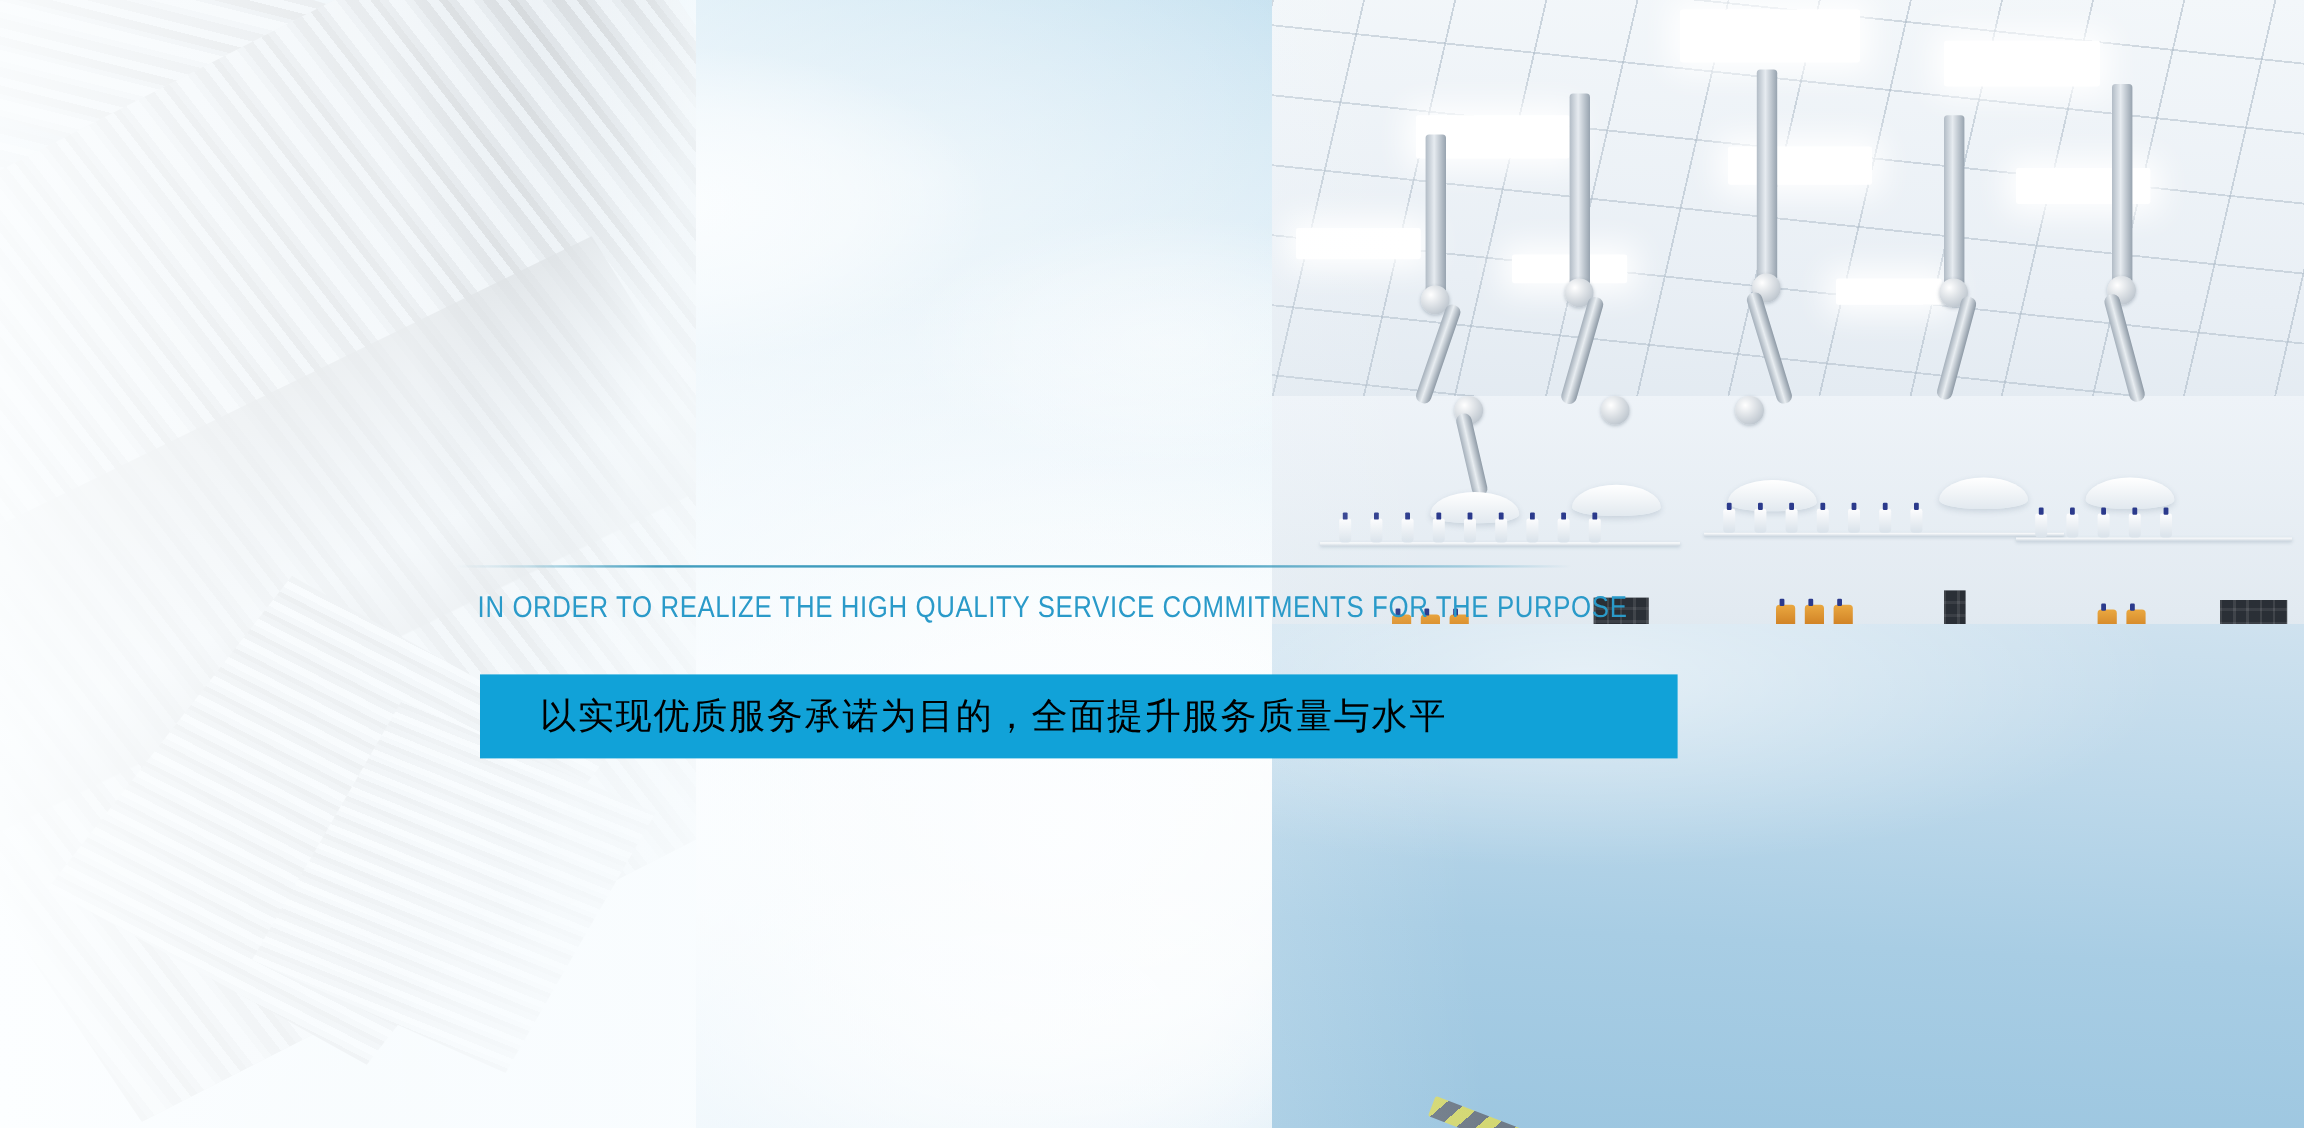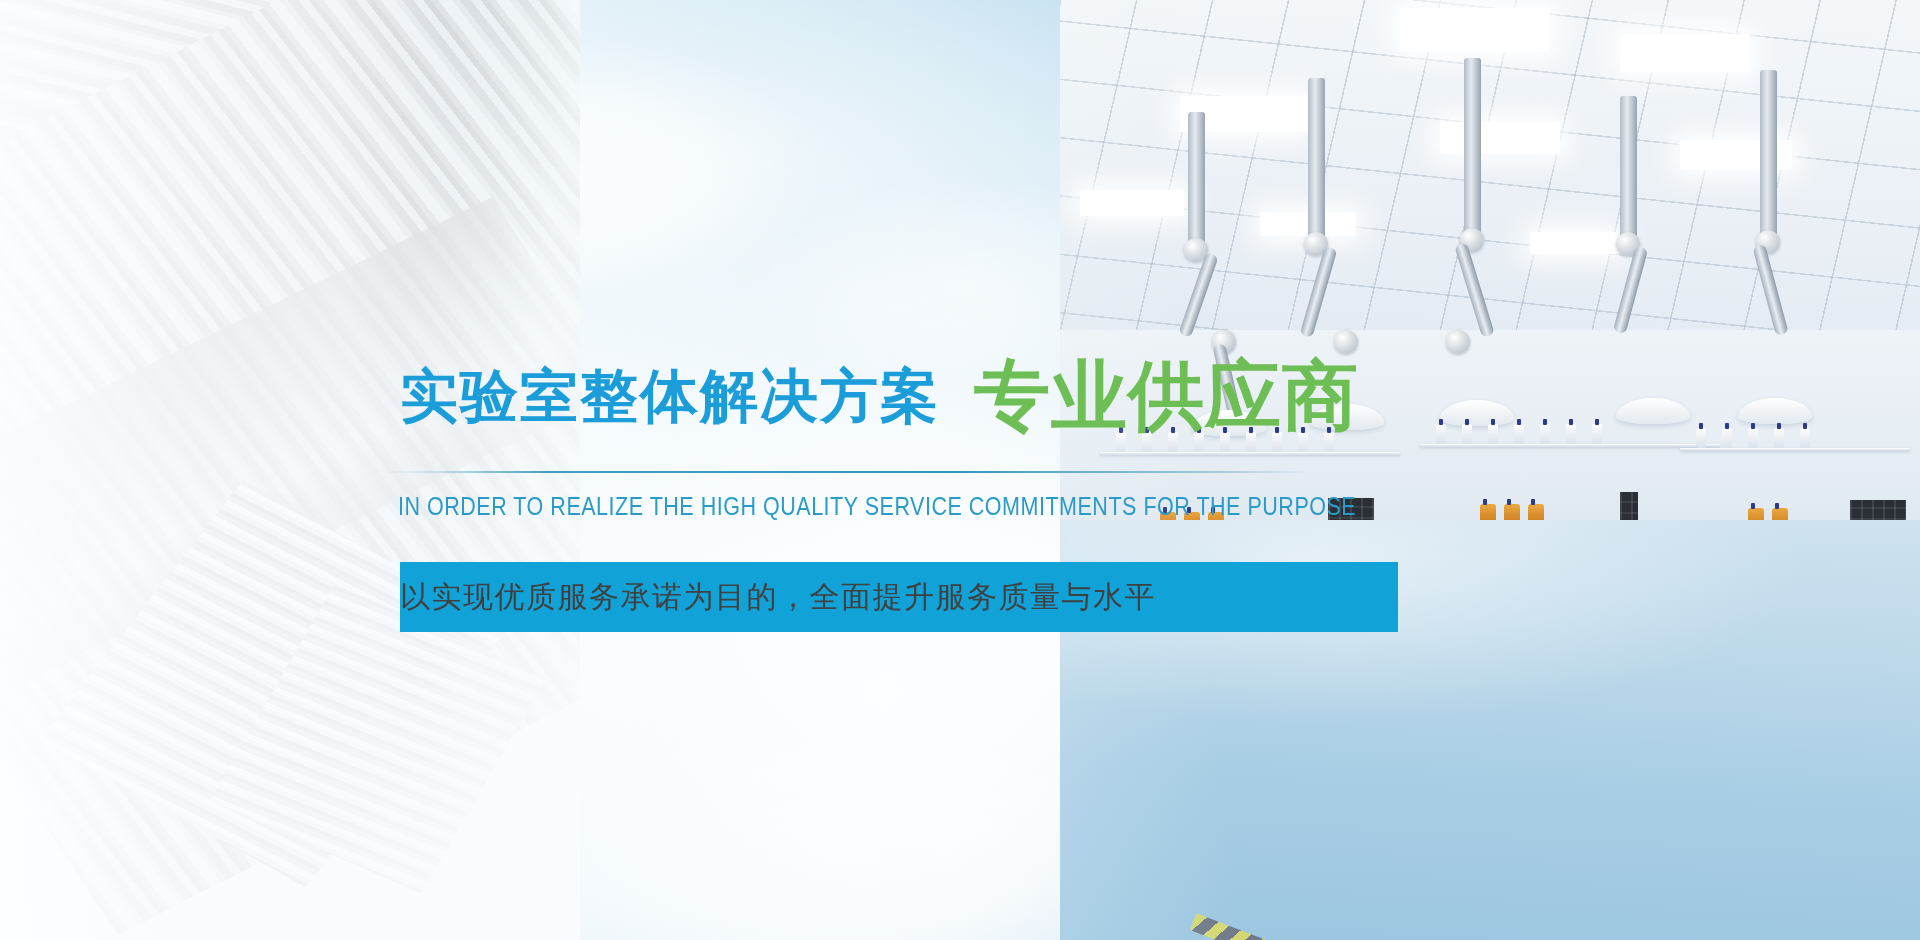--- a/index.html
+++ b/index.html
@@ -406,24 +406,25 @@
     position: absolute;
     left: 400px;
     top: 562px;
     width: 998px;
     height: 70px;
     background: #11a2d8;
     display: flex;
     align-items: center;
   }
   .cta-text {
-    color: #404040;
+    color: #000000;
     font-size: 30px;
     font-weight: 400;
     letter-spacing: 1.5px;
+    margin-left: 50px;
     white-space: nowrap;
   }
 </style>
 </head>
 <body>
 
 <div class="banner">
 
   <div class="sky">
     <div class="cloud c1"></div>
@@ -570,24 +571,20 @@
     </div>
 
     <div class="lab-floor">
       <div class="hazard"></div>
     </div>
   </div>
   <div class="lab-fade"></div>
 
   <div class="content">
 
-    <div class="headline-row">
-      <span class="headline-blue">实验室整体解决方案</span>
-      <span class="headline-green">专业供应商</span>
-    </div>
 
     <div class="divider"></div>
 
     <div class="subhead-en">IN ORDER TO REALIZE THE HIGH QUALITY SERVICE COMMITMENTS FOR THE PURPOSE</div>
 
     <div class="cta-bar">
       <span class="cta-text">以实现优质服务承诺为目的，全面提升服务质量与水平</span>
     </div>
 
   </div>

